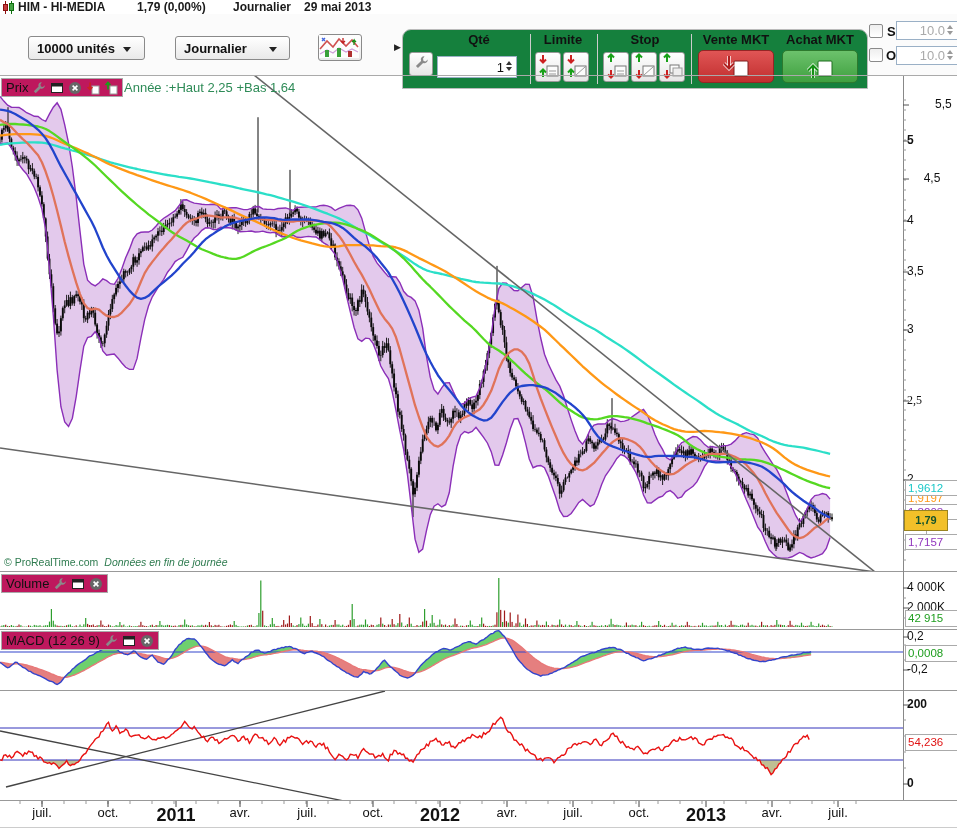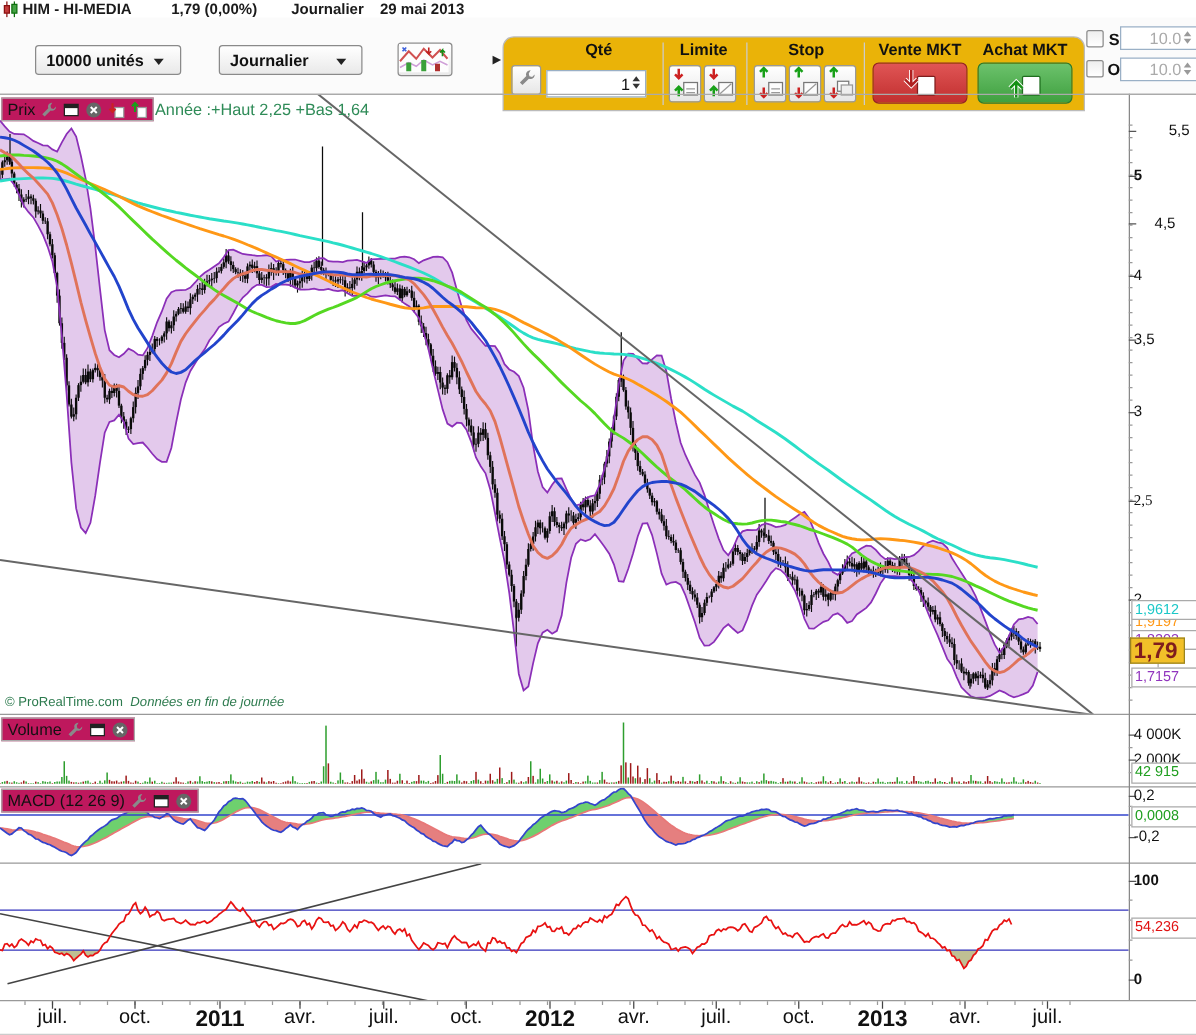--- a/index.html
+++ b/index.html
@@ -5,21 +5,21 @@
   html,body{margin:0;padding:0;background:#fff;font-family:"Liberation Sans",sans-serif;}
   #stage{position:relative;width:957px;height:828px;overflow:hidden;background:#fff;}
   
   #titlebar{position:absolute;left:0;top:0;width:957px;height:15px;font-size:12px;font-weight:700;color:#1a1a1a;}
   #titlebar span{position:absolute;top:0;white-space:nowrap;}
   
   #toolbar{position:absolute;left:0;top:14px;width:957px;height:61px;background:#fbfbfb;border-bottom:1px solid #999;}
   .tbtn{position:absolute;border:1px solid #8a8a8a;border-radius:3px;background:linear-gradient(#ffffff,#e9e9e9);
         font-family:"Liberation Sans",sans-serif;font-size:13px;font-weight:700;color:#111;text-align:left;padding:0 8px;cursor:pointer;}
   .caret{display:inline-block;width:0;height:0;border-left:4px solid transparent;border-right:4px solid transparent;border-top:5px solid #222;margin-left:8px;vertical-align:middle;}
-  #order-frame{position:absolute;left:402px;top:15px;width:464px;height:58px;border:1px solid #bbb;border-radius:9px 9px 0 0;background:#eab308;}
+  #order-frame{position:absolute;left:402px;top:15px;width:464px;height:58px;border:1px solid #bbb;border-radius:9px 9px 0 0;background:#15803d;}
   .sect-label{position:absolute;top:2px;font-size:13px;font-weight:700;color:#111;text-align:center;}
   .vsep{position:absolute;top:4px;height:50px;width:1px;background:#ccc;}
   .sq-btn{position:absolute;width:26px;height:30px;border:1px solid #999;border-radius:3px;background:linear-gradient(#fff,#e6e6e6);padding:0;cursor:pointer;}
   .mkt-btn{position:absolute;width:76px;height:33px;border-radius:5px;padding:0;cursor:pointer;}
   #sell-btn{border:1px solid #952525;background:linear-gradient(#e05555,#c12f2f);}
   #buy-btn{border:1px solid #2d7a2d;background:linear-gradient(#6cc26c,#3fa03f);}
   .numfield{position:absolute;border:1px solid #9ab0c6;background:#fff;font-size:13px;text-align:right;padding:0 12px 0 2px;font-family:"Liberation Sans",sans-serif;}
   .numfield.gray{color:#aaa;}
   .spin{position:absolute;width:9px;height:14px;}
   .spin div{width:0;height:0;margin:2px auto;}
@@ -30,21 +30,21 @@
   .cb{position:absolute;width:12px;height:12px;border:1px solid #8a8a8a;background:linear-gradient(#eee,#fff);border-radius:2px;cursor:pointer;}
   .so-label{position:absolute;font-size:13px;font-weight:700;color:#111;}
   
   #cv{position:absolute;left:0;top:0;z-index:1;}
   #overlays{position:absolute;left:0;top:0;width:957px;height:828px;z-index:2;pointer-events:none;}
   .panel-header{position:absolute;display:inline-flex;align-items:center;gap:4px;height:17px;border:1px solid #aaa;
         background:#be185d;padding:0 4px;font-size:13px;color:#111;pointer-events:auto;}
   .panel-header .hicon{display:inline-flex;width:14px;height:14px;cursor:pointer;}
   .ylab{position:absolute;left:907px;width:50px;font-size:12px;color:#111;white-space:nowrap;}
   .ylab.b{font-weight:700;}
-  .xlab{position:absolute;top:805px;transform:translateX(-50%);font-size:16px;color:#111;white-space:nowrap;}
+  .xlab{position:absolute;top:805px;transform:translateX(-50%);font-size:13px;color:#111;white-space:nowrap;}
   .xlab.b{font-weight:700;font-size:18px;}
   .vbox{position:absolute;border:1px solid #aaa;background:#fff;font-size:11.5px;padding:0 2px;white-space:nowrap;overflow:hidden;}
   #annotation{position:absolute;left:124px;top:80px;font-size:13px;}
   #copyright{position:absolute;left:4px;top:556px;font-size:10.5px;}
   #copyright i{font-style:italic;margin-left:6px;}
 </style>
 </head>
 <body>
 
 <div id="stage">
@@ -1785,27 +1785,27 @@
         <div class="ylab" style="top: 171px; text-align: center;">4,5</div>
         <div class="ylab" style="top: 213px;">4</div>
         <div class="ylab" style="top: 264px;">3,5</div>
         <div class="ylab" style="top: 322px;">3</div>
         <div class="ylab" style="top: 393px; font-family: Liberation Serif, serif;">2,5</div>
         <div class="ylab" style="top: 472px;">2</div>
         <div class="ylab" style="top: 580px;">4 000K</div>
         <div class="ylab" style="top: 600px;">2 000K</div>
         <div class="ylab" style="top: 629px;">0,2</div>
         <div class="ylab" style="top: 662px;">-0,2</div>
-        <div class="ylab b" style="top: 697px;">100</div>
+        <div class="ylab b" style="top: 697px;">200</div>
         <div class="ylab b" style="top: 776px;">0</div>
         <div class="vbox" style="left: 905px; top: 490px; width: 49px; height: 14px; color: rgb(255, 152, 22); line-height: 14px;">1,9197</div>
         <div class="vbox" style="left: 905px; top: 480px; width: 49px; height: 14px; color: rgb(27, 200, 200); line-height: 14px;">1,9612</div>
         <div class="vbox" style="left: 905px; top: 504px; width: 49px; height: 14px; color: rgb(145, 53, 190); line-height: 14px;">1,8203</div>
         <div class="vbox" style="left: 926px; top: 519px; width: 27px; height: 14px; color: rgb(42, 82, 216); line-height: 14px;">68</div>
-        <div class="vbox" style="left: 904px; top: 510px; width: 38px; height: 19px; color: #7f1d1d; line-height: 19px; background: rgb(242, 192, 41); border-color: rgb(154, 132, 32); font-size: 18px; font-weight: 700;">1,79</div>
+        <div class="vbox" style="left: 904px; top: 510px; width: 38px; height: 19px; color: #14532d; line-height: 19px; background: rgb(242, 192, 41); border-color: rgb(154, 132, 32); font-size: 11px; font-weight: 700; text-align: center;">1,79</div>
         <div class="vbox" style="left: 905px; top: 534px; width: 49px; height: 14px; color: rgb(145, 53, 190); line-height: 14px;">1,7157</div>
         <div class="vbox" style="left: 905px; top: 610px; width: 49px; height: 15px; line-height: 15px; color: rgb(31, 158, 31);">42 915</div>
         <div class="vbox" style="left: 905px; top: 645px; width: 49px; height: 15px; line-height: 15px; color: rgb(31, 158, 31);">0,0008</div>
         <div class="vbox" style="left: 905px; top: 734px; width: 49px; height: 15px; line-height: 15px; color: rgb(224, 18, 18);">54,236</div>
         <div class="xlab" style="left: 42px;">juil.</div>
         <div class="xlab" style="left: 108px;">oct.</div>
         <div class="xlab b" style="left: 176px;">2011</div>
         <div class="xlab" style="left: 240px;">avr.</div>
         <div class="xlab" style="left: 307px;">juil.</div>
         <div class="xlab" style="left: 373px;">oct.</div>

